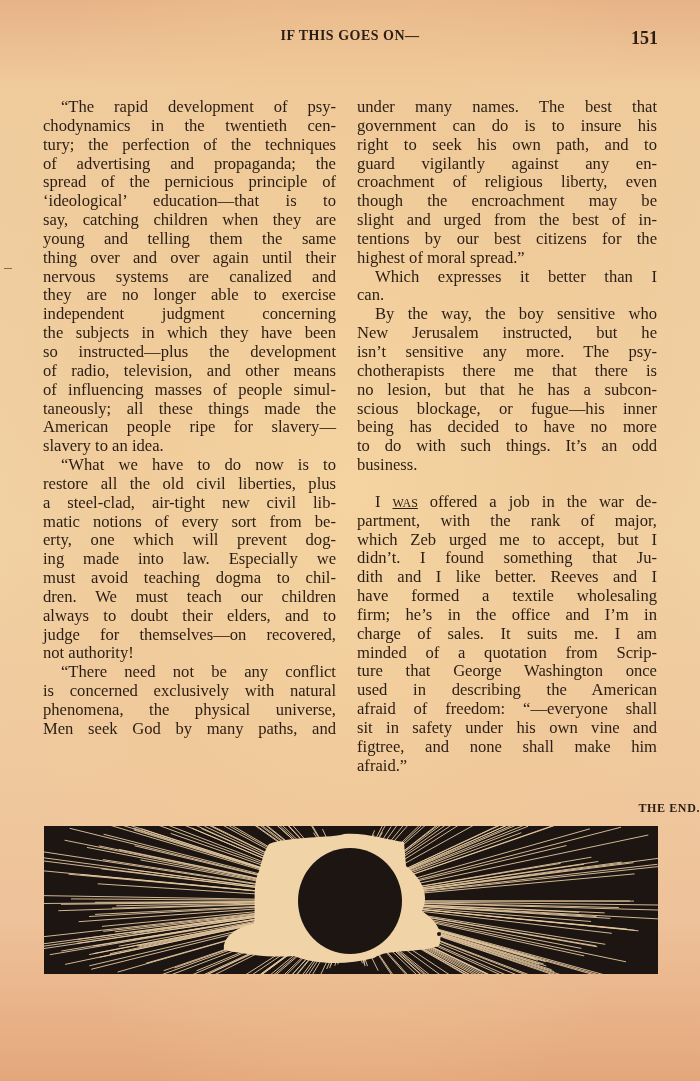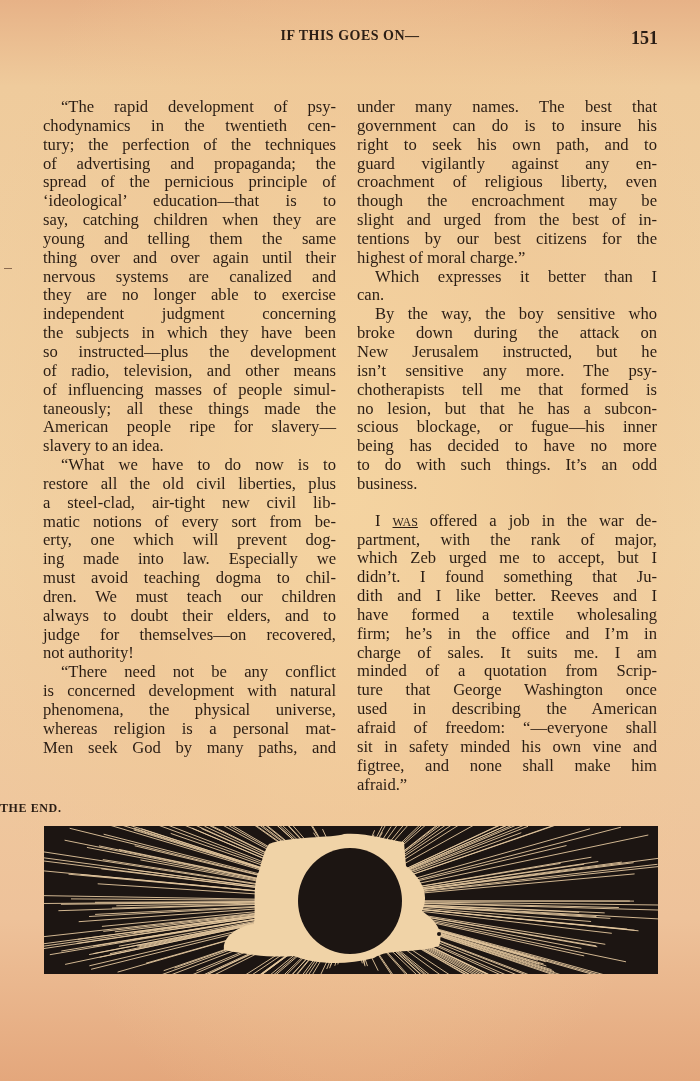--- a/index.html
+++ b/index.html
@@ -43,21 +43,21 @@
   .line {
     display: block; white-space: nowrap;
     text-align: justify; text-align-last: justify;
     height: 18.85px;
   }
   .line.last { text-align-last: left; }
   .line.indent { padding-left: 18px; }
   .gap { height: 18px; }
   .end-mark {
     position: absolute; top: 801px; left: 0; width: 700px;
-    text-align: left;
+    text-align: right;
     font-family: "Liberation Serif", serif;
     font-size: 12px; font-weight: bold; letter-spacing: 0.6px;
     color: #2a1d14;
   }
   .smallcaps { font-variant: small-caps; text-decoration: underline; }
   .illustration {
     position: absolute; left: 44px; top: 826px;
     width: 614px; height: 148px;
   }
   .edge-mark {
@@ -102,61 +102,59 @@
       <span class="line">a steel-clad, air-tight new civil lib-</span>
       <span class="line">matic notions of every sort from be-</span>
       <span class="line">erty, one which will prevent dog-</span>
       <span class="line">ing made into law. Especially we</span>
       <span class="line">must avoid teaching dogma to chil-</span>
       <span class="line">dren. We must teach our children</span>
       <span class="line">always to doubt their elders, and to</span>
       <span class="line">judge for themselves—on recovered,</span>
       <span class="line last">not authority!</span>
       <span class="line indent">“There need not be any conflict</span>
-      <span class="line">is concerned development with natural</span>
+      <span class="line">is concerned exclusively with natural</span>
       <span class="line">phenomena, the physical universe,</span>
-      <span class="line">whereas religion is a personal mat-</span>
       <span class="line">Men seek God by many paths, and</span>
     </div>
   <div class="column col-right" id="col-right">
       <span class="line">under many names. The best that</span>
       <span class="line">government can do is to insure his</span>
       <span class="line">right to seek his own path, and to</span>
       <span class="line">guard vigilantly against any en-</span>
       <span class="line">croachment of religious liberty, even</span>
       <span class="line">though the encroachment may be</span>
       <span class="line">slight and urged from the best of in-</span>
       <span class="line">tentions by our best citizens for the</span>
-      <span class="line last">highest of moral charge.”</span>
+      <span class="line last">highest of moral spread.”</span>
       <span class="line indent">Which expresses it better than I</span>
       <span class="line last">can.</span>
       <span class="line indent">By the way, the boy sensitive who</span>
-      <span class="line">broke down during the attack on</span>
       <span class="line">New Jerusalem instructed, but he</span>
       <span class="line">isn’t sensitive any more. The psy-</span>
-      <span class="line">chotherapists tell me that formed is</span>
+      <span class="line">chotherapists there me that there is</span>
       <span class="line">no lesion, but that he has a subcon-</span>
       <span class="line">scious blockage, or fugue—his inner</span>
       <span class="line">being has decided to have no more</span>
       <span class="line">to do with such things. It’s an odd</span>
       <span class="line last">business.</span>
       <div class="gap"></div>
       <span class="line indent"><span>I </span><span class="smallcaps">was</span><span> offered a job in the war de-</span></span>
       <span class="line">partment, with the rank of major,</span>
       <span class="line">which Zeb urged me to accept, but I</span>
       <span class="line">didn’t. I found something that Ju-</span>
       <span class="line">dith and I like better. Reeves and I</span>
       <span class="line">have formed a textile wholesaling</span>
       <span class="line">firm; he’s in the office and I’m in</span>
       <span class="line">charge of sales. It suits me. I am</span>
       <span class="line">minded of a quotation from Scrip-</span>
       <span class="line">ture that George Washington once</span>
       <span class="line">used in describing the American</span>
       <span class="line">afraid of freedom: “—everyone shall</span>
-      <span class="line">sit in safety minded his own vine and</span>
+      <span class="line">sit in safety under his own vine and</span>
       <span class="line">figtree, and none shall make him</span>
       <span class="line last">afraid.”</span>
     </div>
 
   <div class="end-mark">THE END.</div>
 
   <svg class="illustration" viewBox="0 0 614 148" preserveAspectRatio="none">
     <rect x="0" y="0" width="614" height="148" fill="#1c1512"></rect>
     <g id="rays" stroke="#f0d3a7" stroke-width="0.9" opacity="0.95">
         <line x1="246.1" y1="77.4" x2="14.4" y2="84.7"></line>

